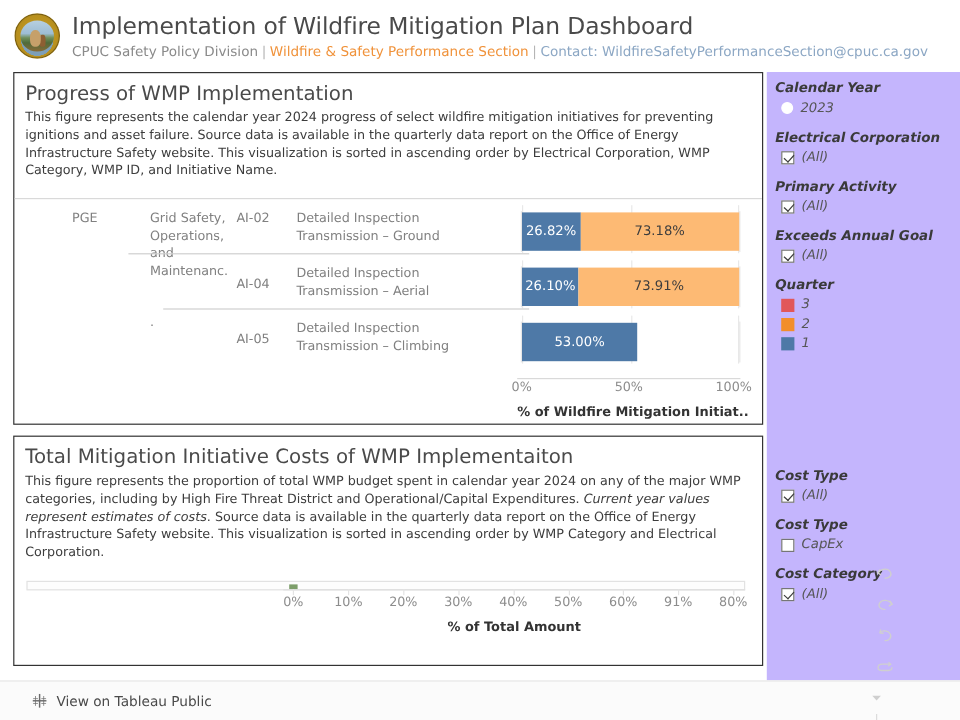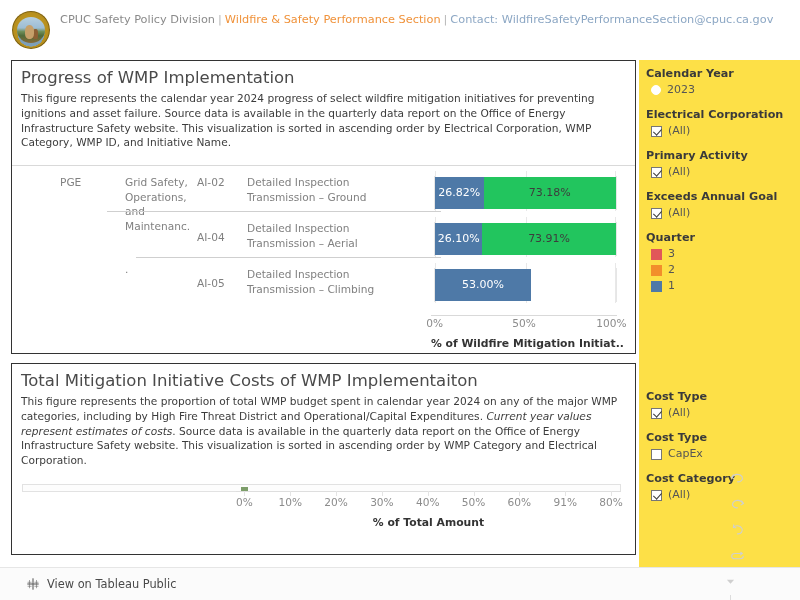--- a/index.html
+++ b/index.html
@@ -209,21 +209,21 @@
   .bar-fill {
     position: absolute;
     top: 1px;
     height: 32px;
     display: flex;
     align-items: center;
     justify-content: center;
     font-size: 11px;
   }
   .seg-blue { background: #4e79a7; color: #ffffff; left: 0; }
-  .seg-orange { background: #22c55e; color: #3d3d3d; }
+  .seg-orange { background: #fdba74; color: #3d3d3d; }
 
   
   #axis-progress {
     position: absolute;
     left: 0; right: 0;
     top: 150px;
     height: 20px;
   }
   .axis-line {
     position: absolute;
@@ -302,23 +302,24 @@
     top: -5px;
     width: 1px;
     height: 5px;
     background: #e4e4e4;
   }
 
   
   #filters {
     flex: 0 0 161px;
     width: 161px;
-    background: #fde047;
+    background: #c4b5fd;
     padding: 6px 0 0 7px;
     overflow: hidden;
+    font-style: italic;
   }
   .f-group { margin-bottom: 9px; }
   .f-title {
     font-size: 11.2px;
     font-weight: bold;
     color: #3a3a3a;
     line-height: 15px;
     margin-bottom: 1px;
   }
   .f-item {
@@ -421,20 +422,21 @@
   svg { display: block; }
 </style>
 </head>
 <body>
 
 <div id="app">
 
   <div id="header">
     <div class="seal"></div>
     <div class="head-text">
+      <div id="dash-title">Implementation of Wildfire Mitigation Plan Dashboard</div>
       <div id="subtitle">
         <span>CPUC Safety Policy Division</span><span class="sep">|</span><span class="orange">Wildfire &amp; Safety Performance Section</span><span class="sep">|</span><span class="contact">Contact: WildfireSafetyPerformanceSection@cpuc.ca.gov</span>
       </div>
     </div>
   </div>
 
   <div id="body-row">
 
     <div id="panels">
 

